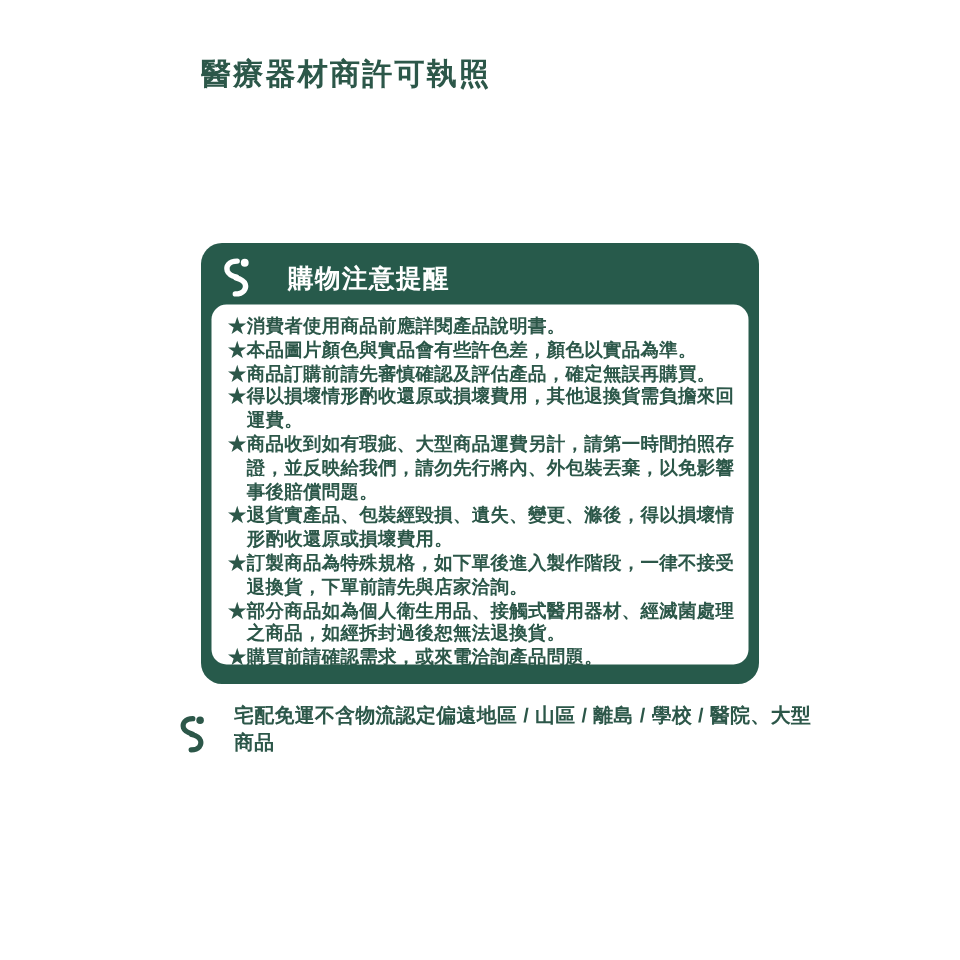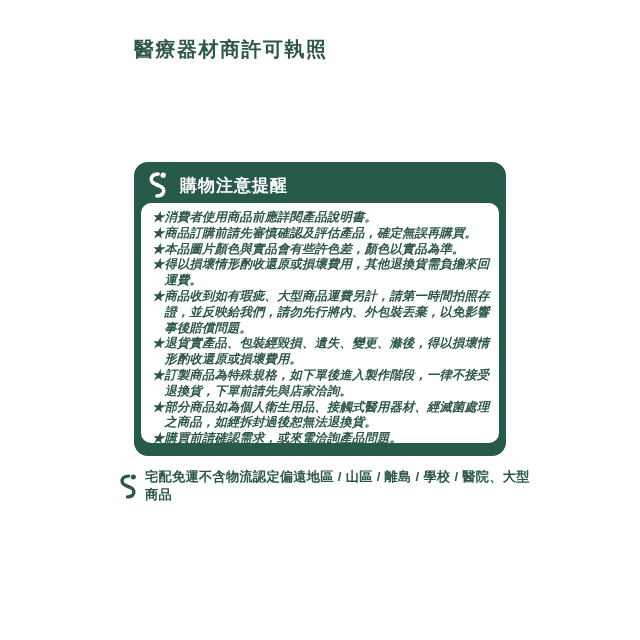--- a/index.html
+++ b/index.html
@@ -19,41 +19,41 @@
   .license-info{
     position:absolute;left:134px;top:73px;
     font-size:13.5px;line-height:17.3px;letter-spacing:0.4px;
   }
 
   .notice-box{
     position:absolute;left:134px;top:162px;width:372px;height:294px;
     background:#275a4b;border-radius:14px;box-sizing:border-box;
   }
   .notice-header{
-    display:flex;align-items:center;gap:12px;
+    display:flex;align-items:center;gap:24px;
     padding:8px 0 0 13px;color:#ffffff;font-size:17px;letter-spacing:1px;
     height:30px;
   }
   .notice-header svg{display:block;}
   .notice-body{
     position:absolute;left:7px;right:7px;top:41px;bottom:13px;
     background:#ffffff;border-radius:10px;
     padding:7px 8px 5px 11px;box-sizing:border-box;
   }
   .notice-list{
     list-style:none;margin:0;padding:0;
     font-size:12.3px;line-height:15.8px;letter-spacing:0.2px;
   }
-  .notice-list li{padding-left:12.5px;text-indent:-12.5px;font-style:italic;}
+  .notice-list li{padding-left:12.5px;text-indent:-12.5px;}
 
   .footer-notes{
     position:absolute;left:118px;top:468px;width:424px;
   }
   .footer-note{
-    display:flex;align-items:center;gap:7px;
+    display:flex;align-items:flex-end;gap:18px;
     margin-bottom:14px;
     font-size:13.2px;line-height:17.5px;letter-spacing:0.3px;
   }
   .footer-note svg{flex:0 0 auto;margin-top:2px;display:block;}
   .footer-note .note-text{max-width:404px;}
 </style>
 </head>
 <body>
 
 <div class="page">
@@ -68,22 +68,22 @@
           <circle cx="15.4" cy="3.6" r="2.5" fill="#ffffff"></circle>
           <path d="M10.6 2.6 C5.2 2.6 3.4 6 4.3 8.8 C5.1 11.1 7.8 12.2 10.2 12.8" stroke="#ffffff" stroke-width="3.4" stroke-linecap="round" fill="none"></path>
           <path d="M9.4 23.4 C14.8 23.4 16.6 20 15.7 17.2 C14.9 14.9 12.2 13.8 9.8 13.2" stroke="#ffffff" stroke-width="3.4" stroke-linecap="round" fill="none"></path>
         </svg>
       </span>
       <span>購物注意提醒</span>
     </div>
     <div class="notice-body">
       <ul class="notice-list">
         <li>★消費者使用商品前應詳閱產品說明書。</li>
+        <li>★本品圖片顏色與實品會有些許色差，顏色以實品為準。</li>
         <li>★商品訂購前請先審慎確認及評估產品，確定無誤再購買。</li>
-        <li>★本品圖片顏色與實品會有些許色差，顏色以實品為準。</li>
         <li>★得以損壞情形酌收還原或損壞費用，其他退換貨需負擔來回運費。</li>
         <li>★商品收到如有瑕疵、大型商品運費另計，請第一時間拍照存證，並反映給我們，請勿先行將內、外包裝丟棄，以免影響事後賠償問題。</li>
         <li>★退貨實產品、包裝經毀損、遺失、變更、滌後，得以損壞情形酌收還原或損壞費用。</li>
         <li>★訂製商品為特殊規格，如下單後進入製作階段，一律不接受退換貨，下單前請先與店家洽詢。</li>
         <li>★部分商品如為個人衛生用品、接觸式醫用器材、經滅菌處理之商品，如經拆封過後恕無法退換貨。</li>
         <li>★購買前請確認需求，或來電洽詢產品問題。</li>
       </ul>
     </div>
   </div>
 

